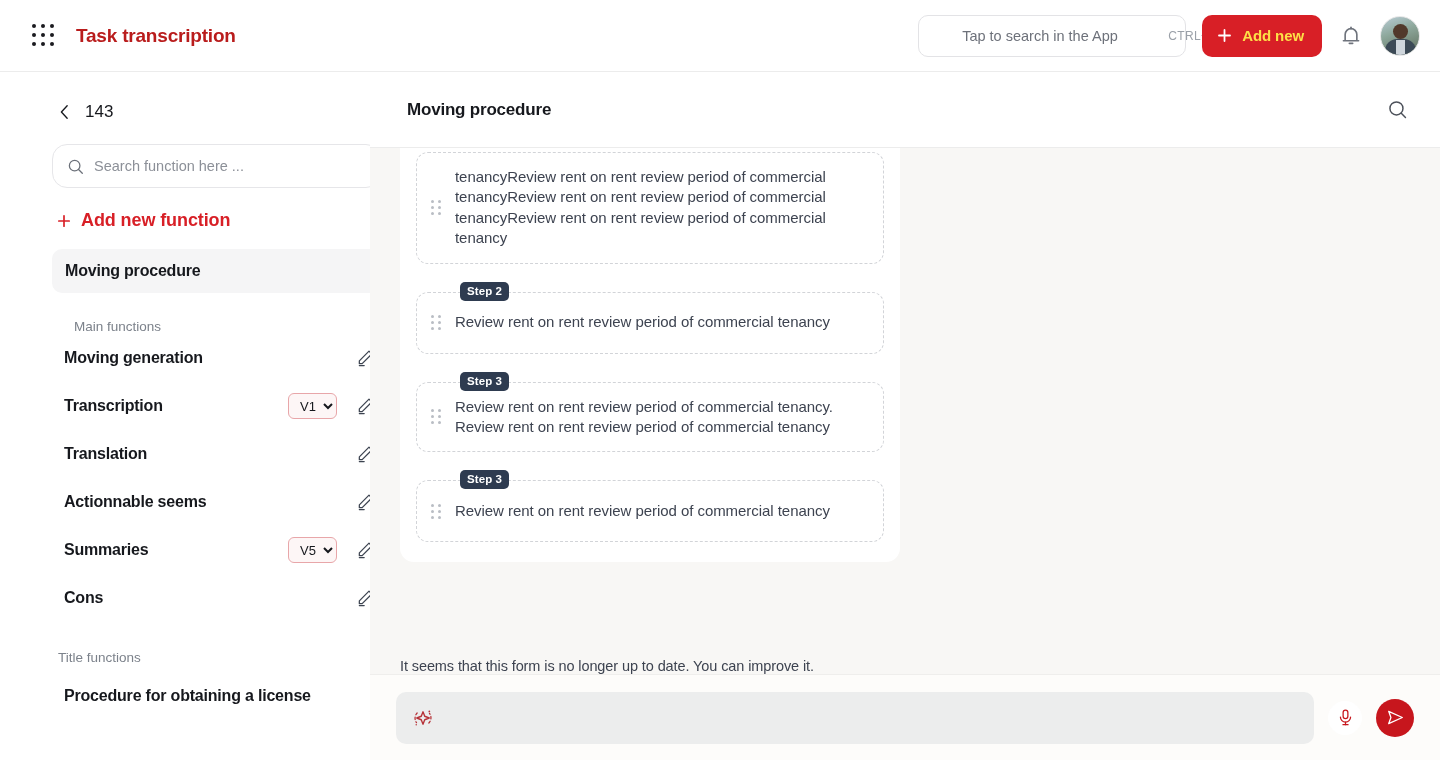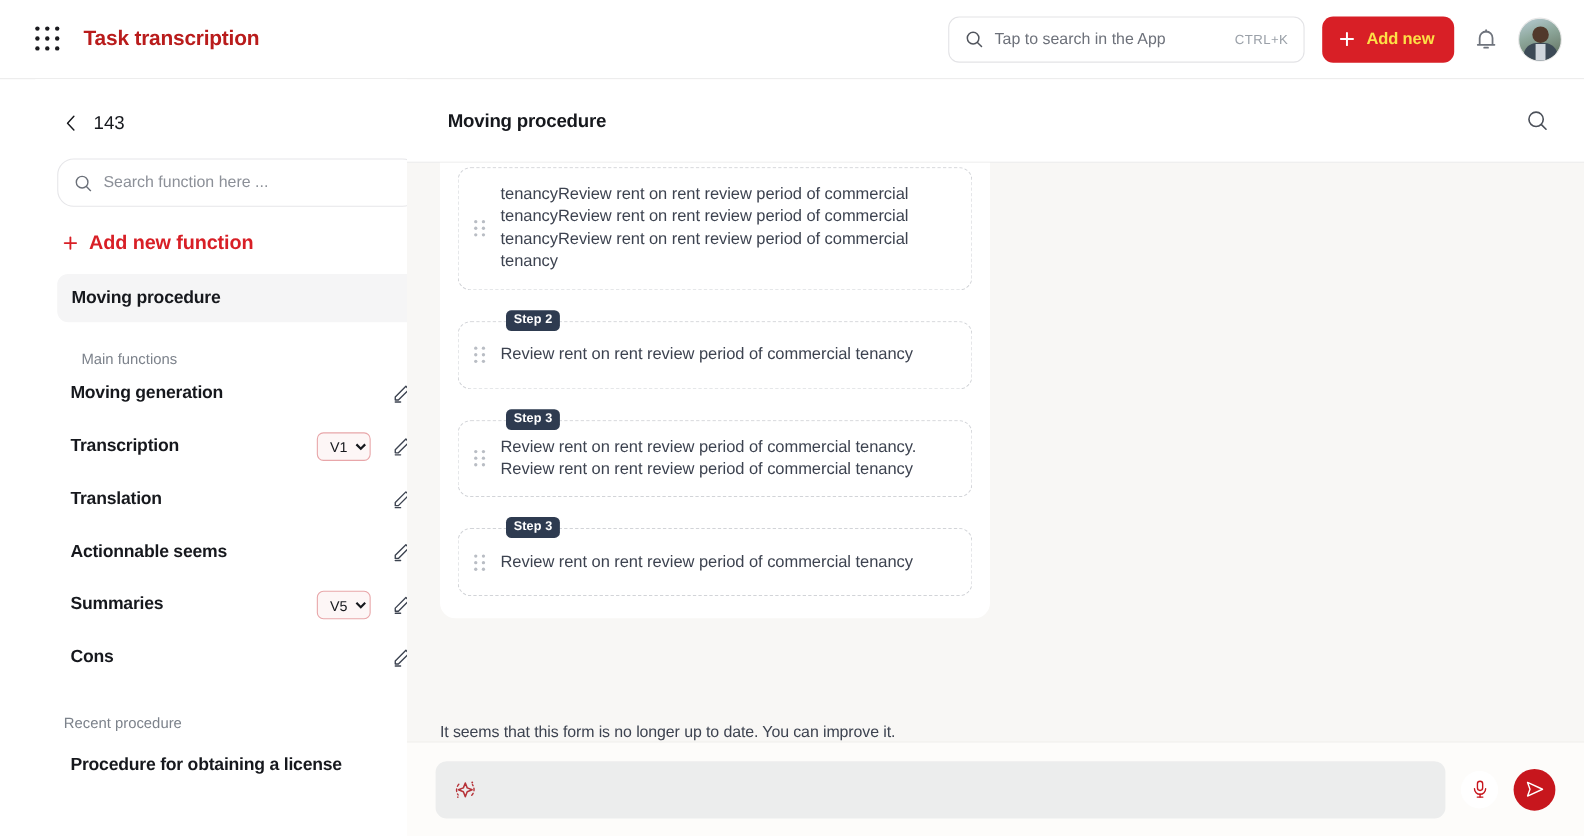--- a/index.html
+++ b/index.html
@@ -24,22 +24,22 @@
     gap: 3px; align-content: center; justify-content: center; cursor: pointer;
   }
   .apps-grid i { display:block; width: 4px; height: 4px; border-radius: 50%; background: #1b1b1f; }
   .app-title {
     margin-left: 20px; font-size: 19px; font-weight: 700; color: #b91c1c; letter-spacing: -0.2px;
   }
   .topbar-right {
     margin-left: auto; display: flex; align-items: center; gap: 16px; margin-right: 20px;
   }
   .search-wrap {
-    width: 324px; height: 42px; border: 1px solid #e3e3e6; border-radius: 10px;
-    display: flex; align-items: center; padding: 0 14px; background: #fff;
+    width: 268px; height: 42px; border: 1px solid #e3e3e6; border-radius: 10px;
+    display: flex; align-items: center; padding: 0 14px; background: #fff; gap: 19px;
   }
   .search-wrap input {
     border: none; outline: none; flex: 1; font-size: 14.5px; color: #3c4049;
     font-family: "Liberation Sans", sans-serif; background: transparent; margin-left: 10px;
   }
   .search-wrap input::placeholder { color: #6d717a; }
   .kbd { font-size: 12px; color: #9aa0a8; letter-spacing: 0.4px; }
   .btn-add {
     height: 42px; background: #d81f26; color: #fde047; border: none; border-radius: 10px;
     padding: 0 18px 0 14px; font-size: 15px; font-weight: 700; letter-spacing: -0.1px;
@@ -295,21 +295,21 @@
       <span class="fn-name">Cons</span>
       <span class="spacer"></span>
       <svg class="pencil" viewBox="0 0 24 24" fill="none">
         <path d="M16.8 3.8 20.2 7.2 8.6 18.8H5.2v-3.4z" stroke="#3c4350" stroke-width="1.5" stroke-linejoin="round"></path>
         <line x1="5.2" y1="21" x2="11" y2="21" stroke="#3c4350" stroke-width="1.5" stroke-linecap="round"></line>
       </svg>
     </div>
 
   </div>
 
-  <div class="recent-label">Recent procedure</div>
+  <div class="recent-label">Title functions</div>
   <div class="recent-item">Procedure for obtaining a license</div>
 </div>
 
 <div class="main">
 
   <div class="main-head">
     <div class="title">Moving procedure</div>
     <div class="mh-spacer"></div>
     <svg width="21" height="21" viewBox="0 0 20 20" fill="none">
       <circle cx="9" cy="9" r="6.2" stroke="#4b5059" stroke-width="1.4"></circle>

